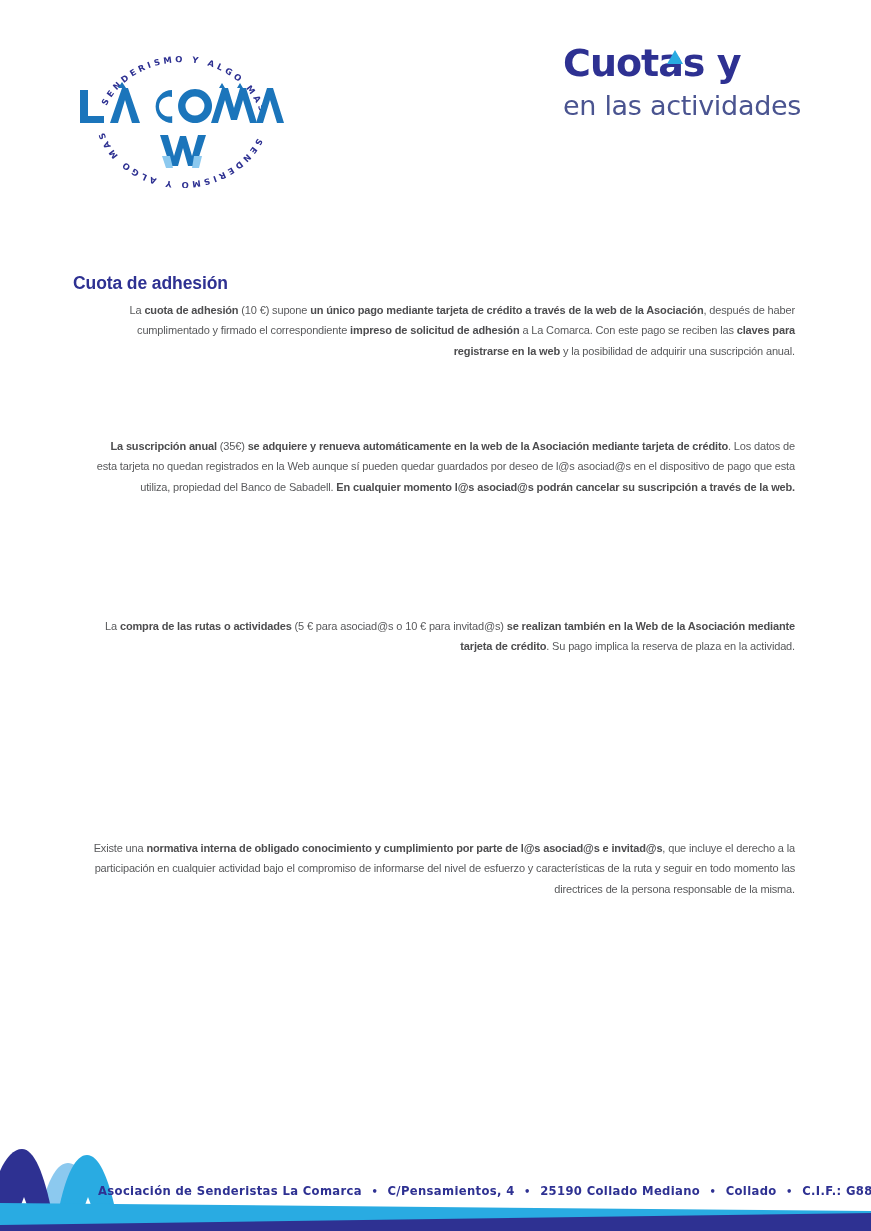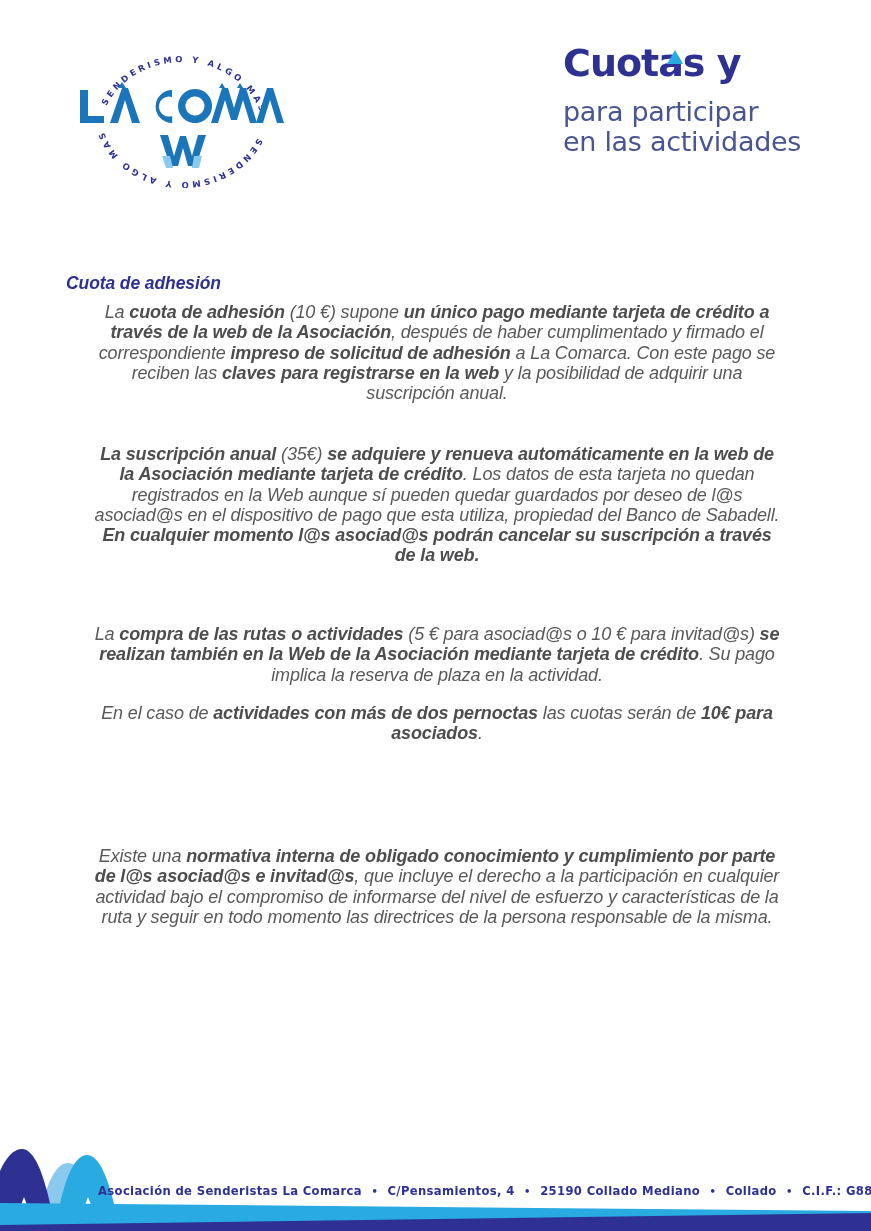--- a/index.html
+++ b/index.html
@@ -61,38 +61,38 @@
   }
   .title-sub1 { margin-top: 6px; }
 
   
   .content {
     position: absolute;
     left: 0;
     top: 0;
     width: 871px;
   }
-  .section { position: absolute; left: 66px; width: 722px; font-style: italic; }
+  .section { position: absolute; left: 73px; width: 722px; }
   .section-heading {
     font-family: "Liberation Sans", sans-serif;
     font-weight: bold;
     font-size: 17.5px;
     line-height: 22px;
     color: #2e3192;
     margin: 0 0 6px 0;
     letter-spacing: -0.1px;
   }
   .section-body { padding-left: 20px; }
   .para {
     font-family: "Liberation Sans", sans-serif;
-    font-size: 18px;
+    font-size: 11px;
     line-height: 20.3px;
     color: #58595b;
-    margin: 8px;
-    text-align: center;
+    margin: 0;
+    text-align: right;
     letter-spacing: -0.15px;
   }
   .para + .para { margin-top: 18px; }
   .para b { font-weight: bold; color: #4d4d4f; }
 
   .sec1 { top: 272px; }
   .sec2 { top: 436px; }
   .sec3 { top: 616px; }
   .sec4 { top: 838px; }
 
@@ -168,21 +168,20 @@
     </svg>
   </div>
 
   <div class="title-block">
     <div class="title-line1">
       <svg width="300" height="42" viewBox="0 0 300 42">
         <text x="0" y="34" font-family="DejaVu Sans, sans-serif" font-size="38" font-weight="bold" letter-spacing="-1" fill="#2e3192">Cuotas y</text>
         <path d="M112,8 L120,22 L104,22 Z" fill="#29abe2"></path>
       </svg>
     </div>
-    <div class="title-sub1">para participar</div>
     <div class="title-sub2">en las actividades</div>
   </div>
 </div>
 
 <div class="content">
 
   <section class="section sec1">
     <h2 class="section-heading">Cuota de adhesión</h2>
     <div class="section-body">
       <p class="para"><span>La </span><b>cuota de adhesión</b><span> (10 €) supone </span><b>un único pago mediante tarjeta de crédito a través de la web de la Asociación</b><span>, después de haber cumplimentado y firmado el correspondiente </span><b>impreso de solicitud de adhesión</b><span> a La Comarca. Con este pago se reciben las </span><b>claves para registrarse en la web</b><span> y la posibilidad de adquirir una suscripción anual.</span></p>
@@ -191,21 +190,20 @@
 
   <section class="section sec2">
     <div class="section-body">
       <p class="para"><b>La suscripción anual</b><span> (35€) </span><b>se adquiere y renueva automáticamente en la web de la Asociación mediante tarjeta de crédito</b><span>. Los datos de esta tarjeta no quedan registrados en la Web aunque sí pueden quedar guardados por deseo de l@s asociad@s en el dispositivo de pago que esta utiliza, propiedad del Banco de Sabadell. </span><b>En cualquier momento l@s asociad@s podrán cancelar su suscripción a través de la web.</b></p>
     </div>
   </section>
 
   <section class="section sec3">
     <div class="section-body">
       <p class="para"><span>La </span><b>compra de las rutas o actividades</b><span> (5 € para asociad@s o 10 € para invitad@s) </span><b>se realizan también en la Web de la Asociación mediante tarjeta de crédito</b><span>. Su pago implica la reserva de plaza en la actividad.</span></p>
-      <p class="para"><span>En el caso de </span><b>actividades con más de dos pernoctas</b><span> las cuotas serán de </span><b>10€ para asociados</b><span>.</span></p>
     </div>
   </section>
 
   <section class="section sec4">
     <div class="section-body">
       <p class="para"><span>Existe una </span><b>normativa interna de obligado conocimiento y cumplimiento por parte de l@s asociad@s e invitad@s</b><span>, que incluye el derecho a la participación en cualquier actividad bajo el compromiso de informarse del nivel de esfuerzo y características de la ruta y seguir en todo momento las directrices de la persona responsable de la misma.</span></p>
     </div>
   </section>
 
 </div>

